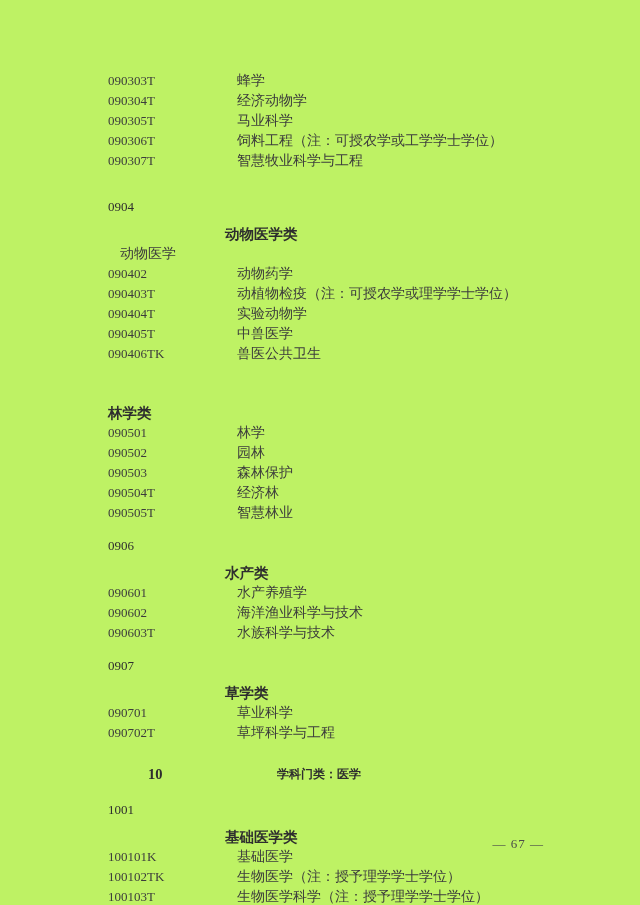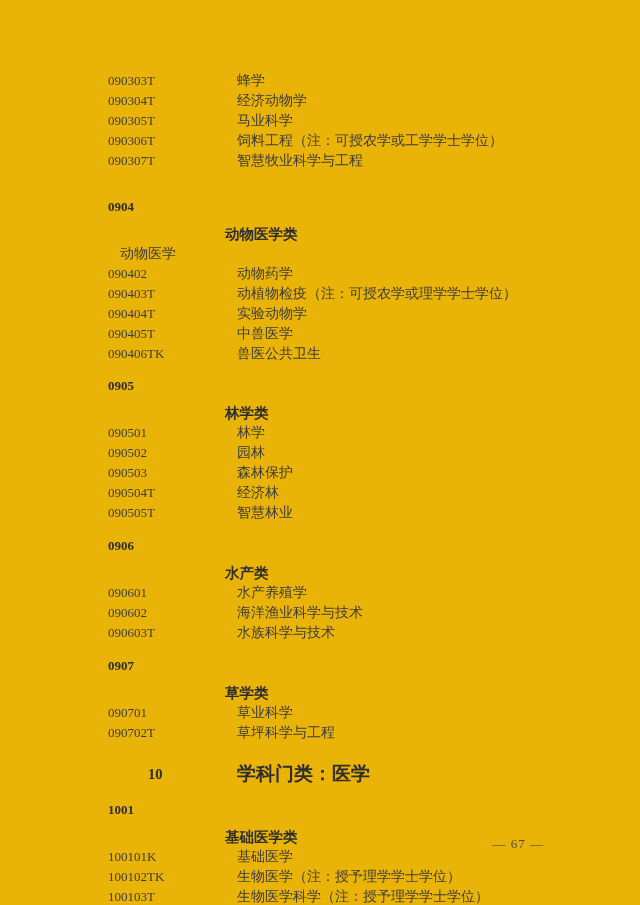--- a/index.html
+++ b/index.html
@@ -4,21 +4,21 @@
 <style>
   html, body {
     margin: 0;
     padding: 0;
     background: #ffffff;
   }
   .page {
     position: relative;
     width: 640px;
     height: 905px;
-    background: #eab308;
+    background: #bef264;
     font-family: "Liberation Serif", "DejaVu Serif", serif;
     color: #3c3c3c;
     overflow: hidden;
   }
   .content {
     position: absolute;
     top: 71px;
     left: 108px;
     right: 40px;
   }
@@ -30,52 +30,53 @@
   .code {
     flex: 0 0 117px;
     width: 117px;
     font-size: 13px;
   }
   .name {
     font-size: 14px;
     padding-left: 12px;
   }
   .row.header .code {
-    font-weight: bold;
+    font-weight: normal;
     color: #2e2e2e;
   }
   .row.header .name {
     font-weight: bold;
     color: #2e2e2e;
     padding-left: 0;
     font-size: 14.5px;
     margin-top: 27px;
   }
   section.block-continuation { margin-bottom: 26px; }
   section.block-category { margin-bottom: 12px; }
   section.block-category + section.block-category { margin-bottom: 13px; }
   .division-heading {
     display: flex;
     line-height: 22px;
     margin-top: 20px;
     margin-bottom: 15px;
     font-weight: bold;
     color: #2e2e2e;
     white-space: nowrap;
+    gap: 40px;
   }
   .division-heading .div-code {
     flex: 0 0 117px;
     width: 117px;
     padding-left: 40px;
     box-sizing: border-box;
     font-size: 14.5px;
   }
   .division-heading .div-title {
     padding-left: 12px;
-    font-size: 19px;
+    font-size: 12px;
   }
   .page-footer {
     position: absolute;
     top: 836px;
     right: 96px;
     font-size: 13px;
     line-height: 16px;
     color: #4a4a4a;
     letter-spacing: 1px;
     margin-left: 8px;
@@ -132,21 +133,20 @@
           <span class="code">090405T</span>
           <span class="name">中兽医学</span>
         </div>
         <div class="row">
           <span class="code">090406TK</span>
           <span class="name">兽医公共卫生</span>
         </div>
       </section>
       <section class="block-category">
         <div class="row header">
-          <span class="code">0905</span>
           <span class="name">林学类</span>
         </div>
         <div class="row">
           <span class="code">090501</span>
           <span class="name">林学</span>
         </div>
         <div class="row">
           <span class="code">090502</span>
           <span class="name">园林</span>
         </div>

